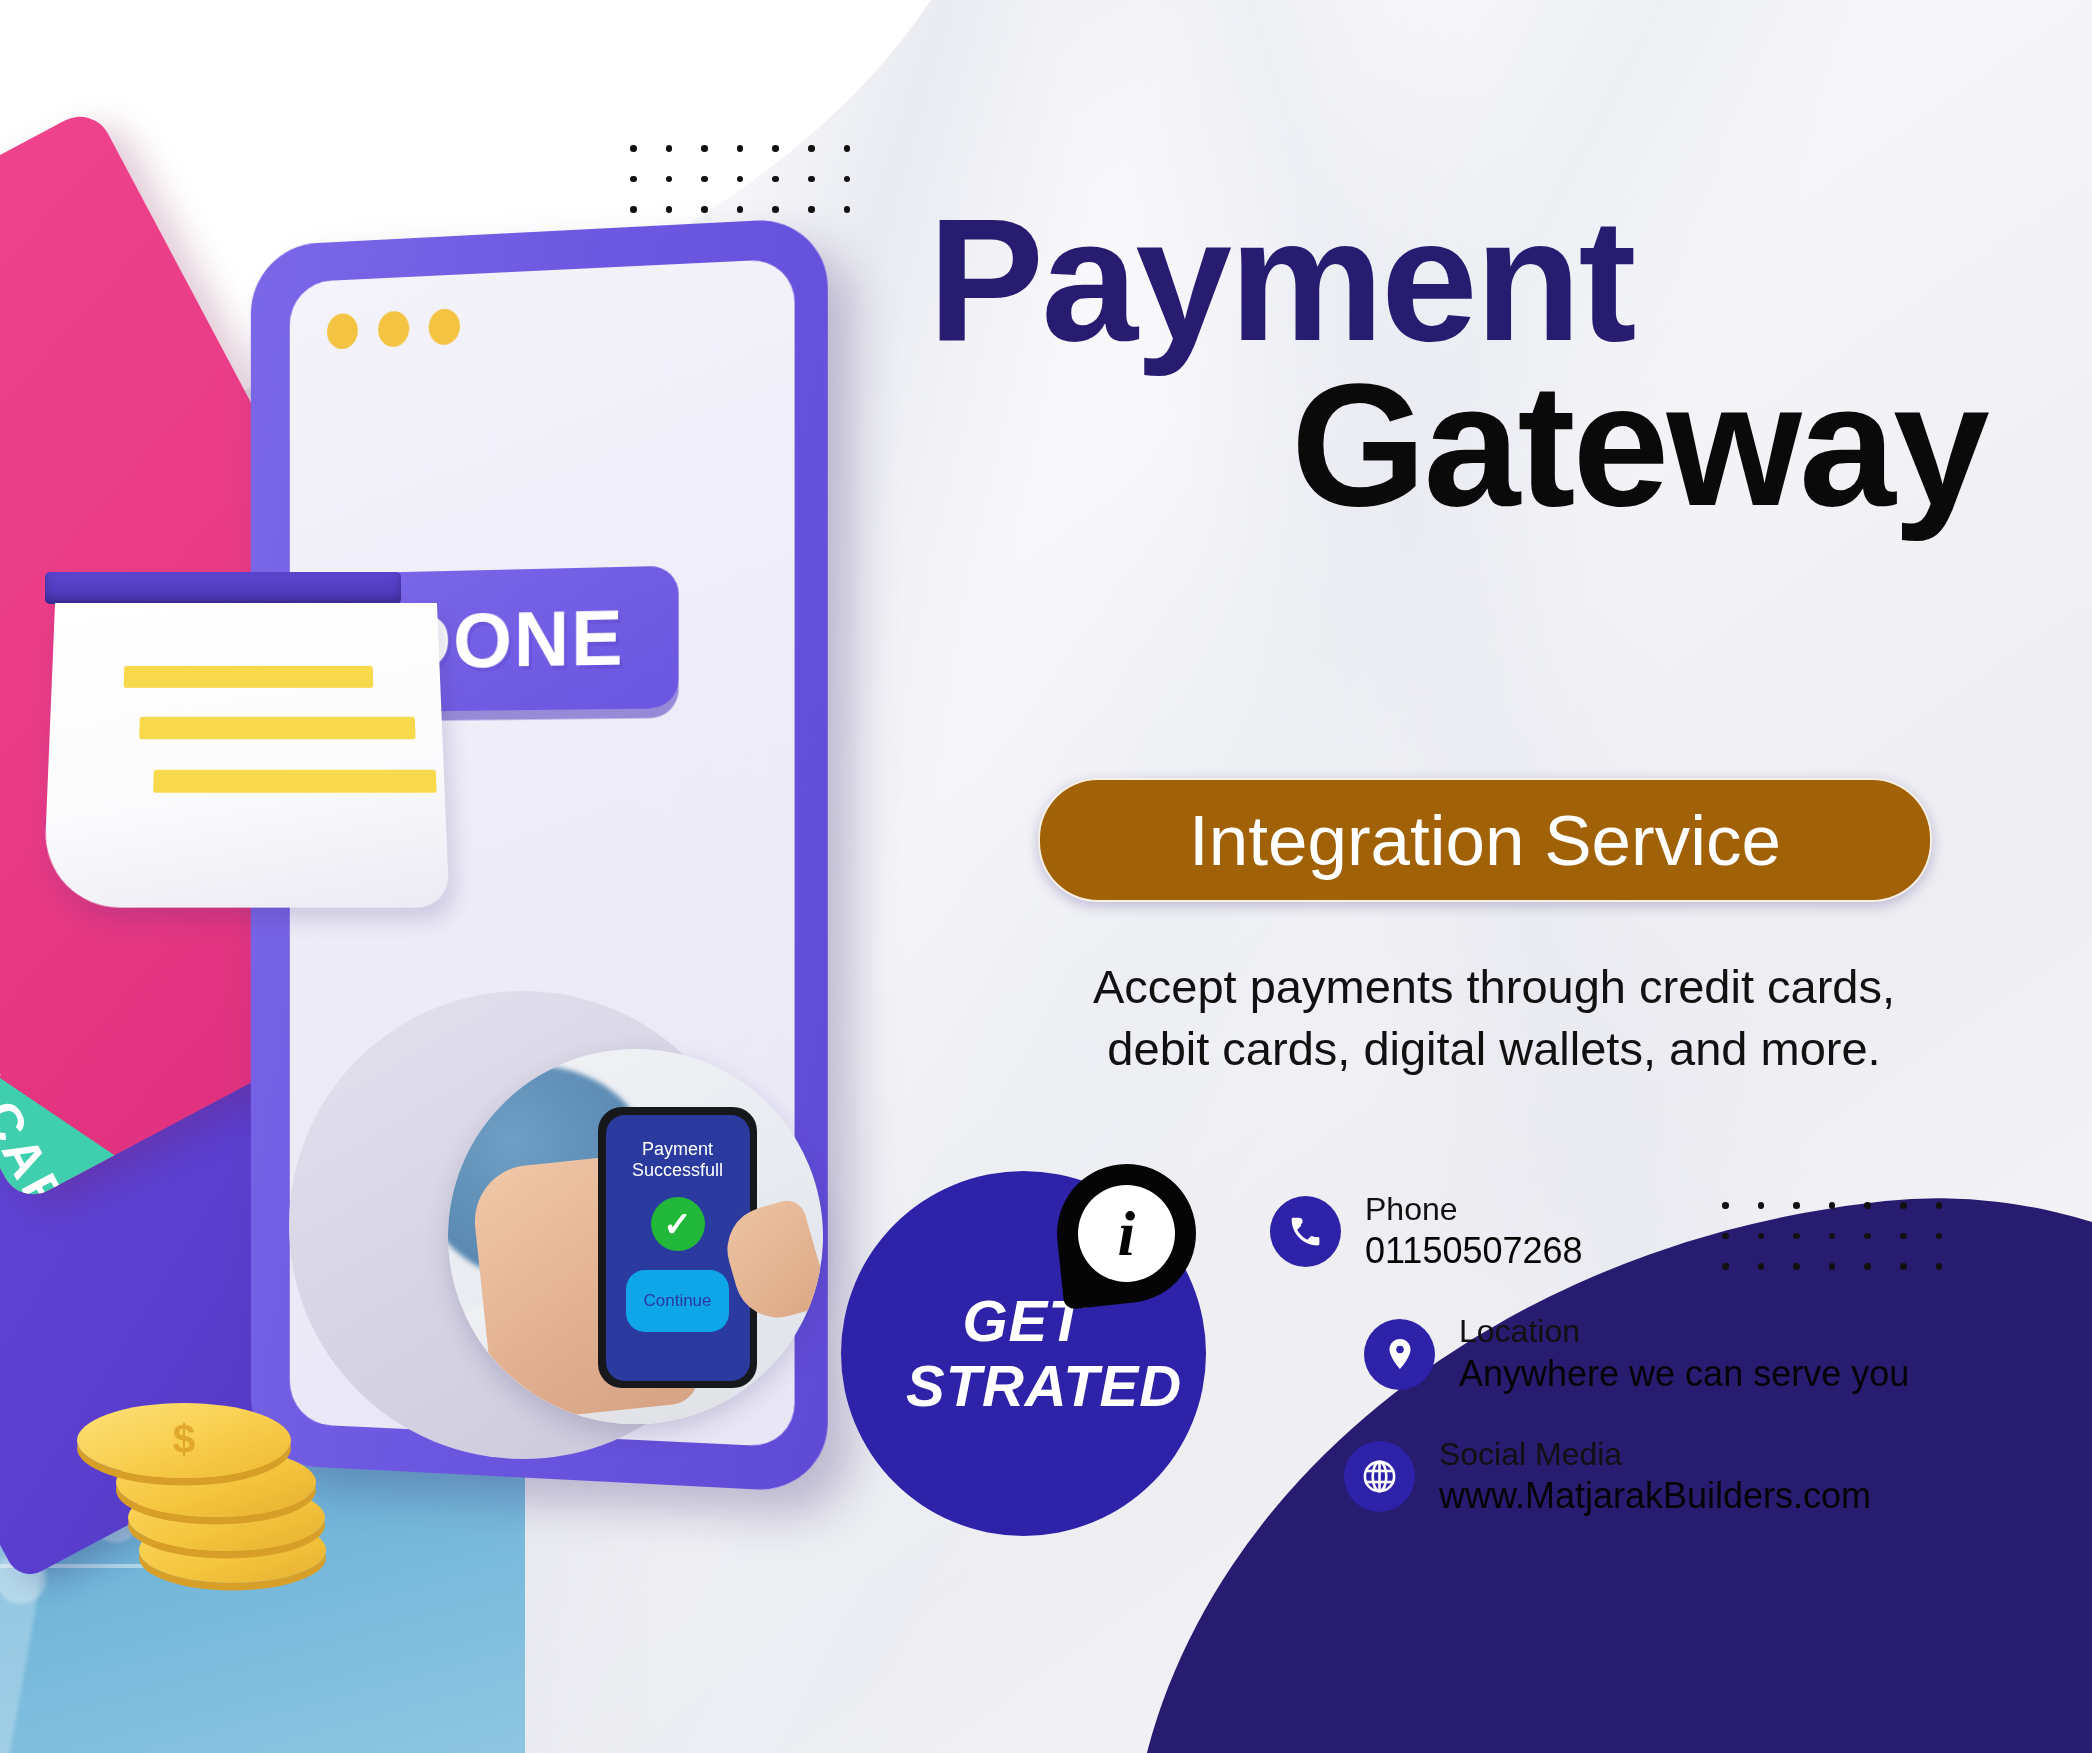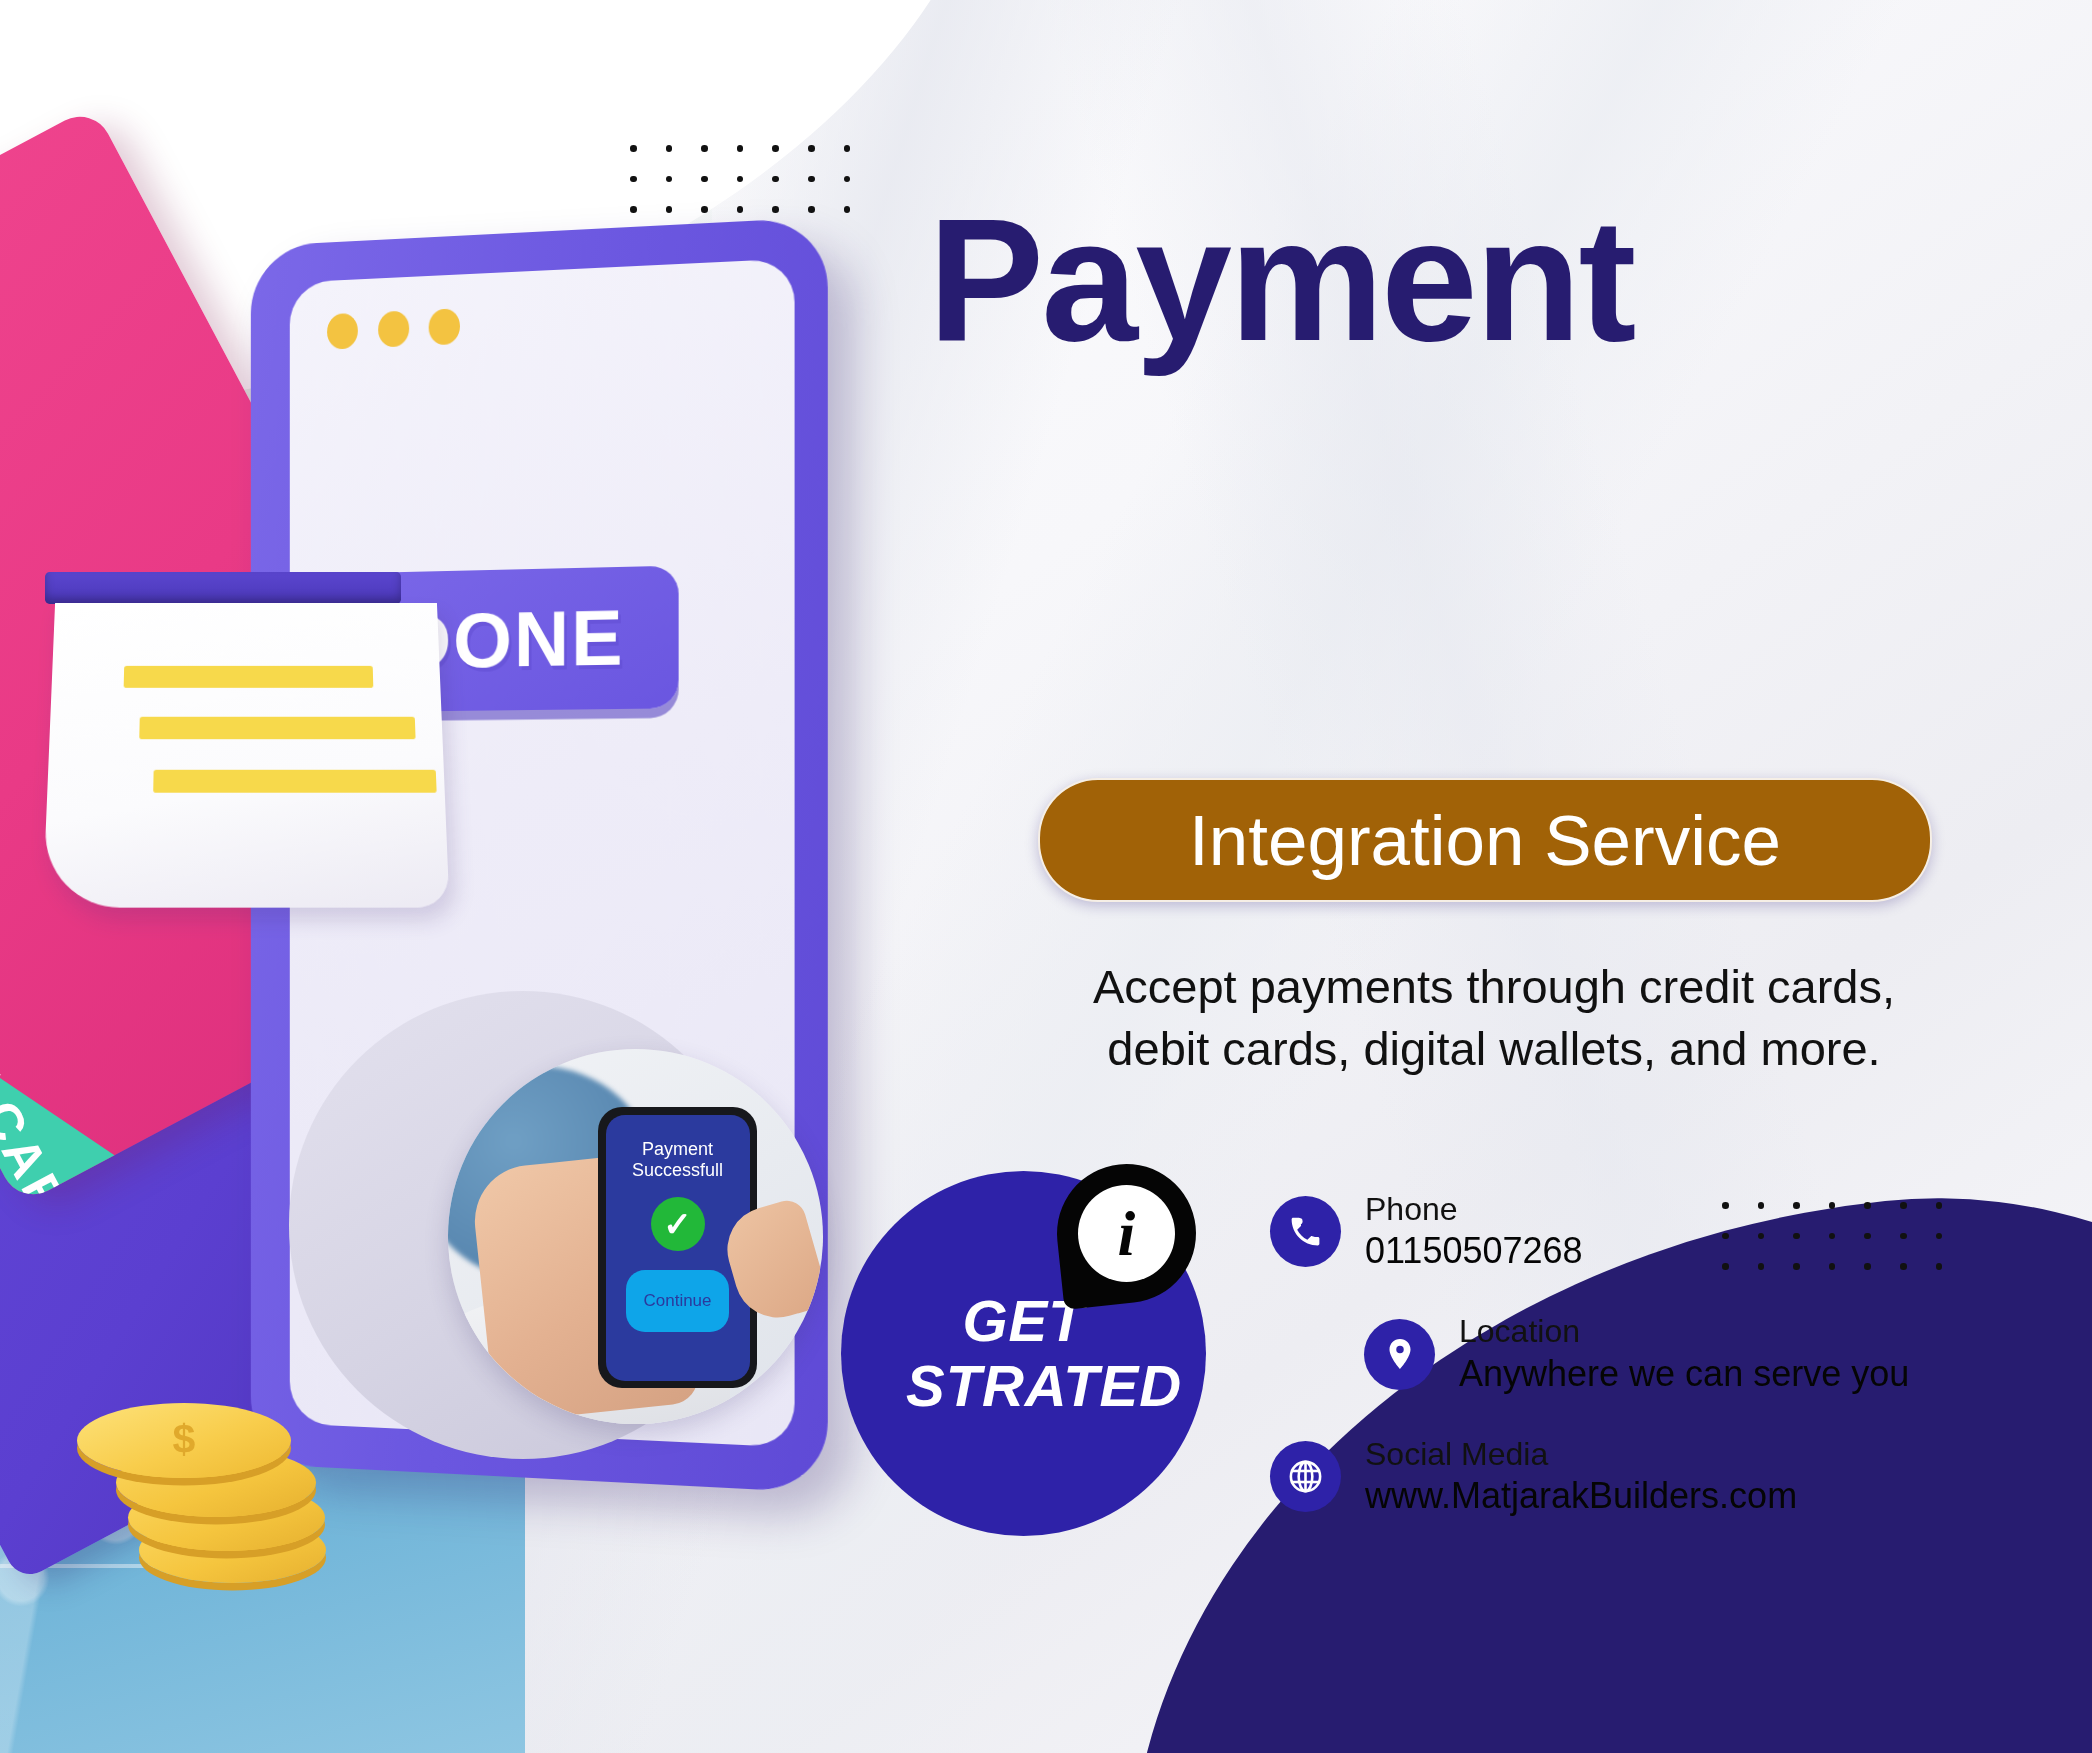--- a/index.html
+++ b/index.html
@@ -257,21 +257,21 @@
   
   .contacts{position:absolute;left:1270px;top:1190px;width:675px;}
   .crow{display:flex;align-items:center;margin-bottom:39px;}
   .crow .cicon{
     width:71px;height:71px;border-radius:50%;background:#2E22A8;flex:0 0 71px;
     display:flex;align-items:center;justify-content:center;margin-right:24px;
   }
   .crow .ctext .clabel{font-size:32px;color:#111;line-height:1.2;}
   .crow .ctext .cval{font-size:36px;color:#050505;font-weight:normal;line-height:1.25;}
   .crow.r2{margin-left:94px;}
-  .crow.r3{margin-left:0px;}
+  .crow.r3{margin-left:0px;justify-content:center;}
 </style>
 </head>
 <body>
 
 <div id="poster">
 
   <div class="bg-base"></div>
   <div class="mint-panel"></div>
   <div class="bg-silk"></div>
   <div class="swoosh-tl"></div>
@@ -376,20 +376,21 @@
     <div class="coin c4"></div>
     <div class="coin c3"></div>
     <div class="coin c2"></div>
     <div class="coin c1">
       <span class="dollar">$</span>
     </div>
   </div>
 
   <div class="headline">
     <span class="l1">Payment</span>
+    <span class="l2">Gateway</span>
   </div>
 
   <div class="pill">
     <span>Integration Service</span>
   </div>
 
   <div class="subtitle">Accept payments through credit cards, debit cards, digital wallets, and more.</div>
 
   <div class="badge-circle">
     <div class="bt l1">GET</div>

